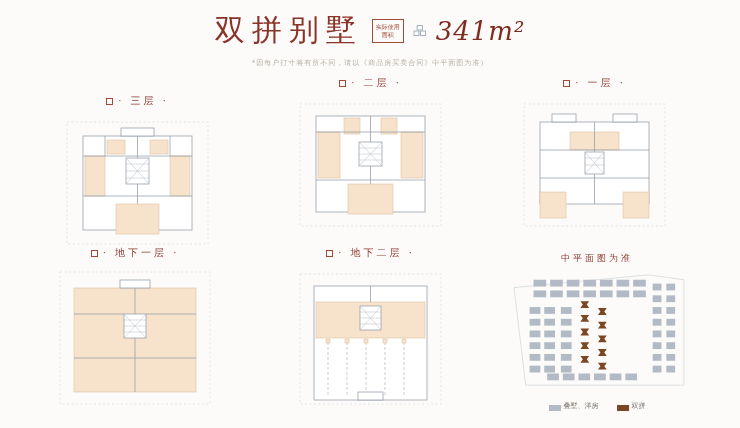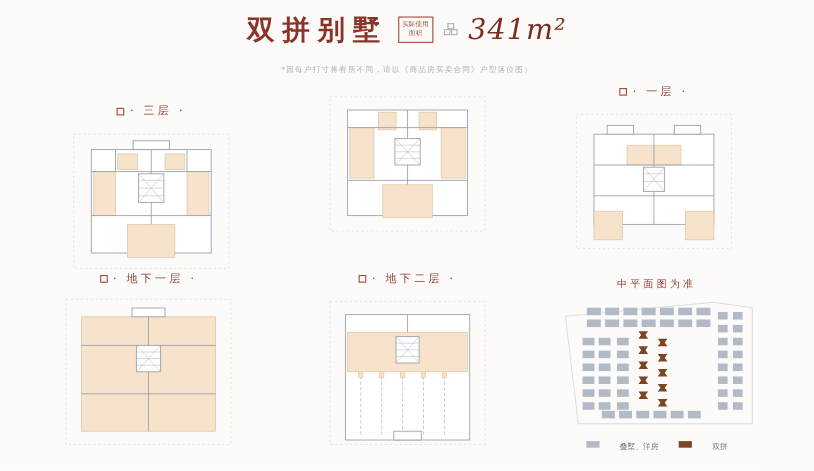--- a/index.html
+++ b/index.html
@@ -6,21 +6,21 @@
   .page {
     position:relative; width:740px; height:428px; overflow:hidden;
     background:#fcfbf9; font-family:"DejaVu Serif", serif;
   }
   
   .header {
     position:absolute; top:10px; left:0; width:100%;
     display:flex; justify-content:center; align-items:center; gap:9px;
   }
   .title {
-    font-size:25px; font-weight:bold; color:#8a3328; letter-spacing:7px;
+    font-size:30px; font-weight:normal; color:#8a3328; letter-spacing:7px;
   }
   .area-box {
     border:1px solid #a04a3a; color:#a04a3a; font-size:6px; line-height:8px;
     padding:3px 3px; text-align:center; font-family:"DejaVu Sans", sans-serif;
   }
   .area-box span { display:block; }
   .num-main { font-size:33px; color:#7e2c1f; letter-spacing:1px; }
   .num-sec  { font-size:26px; color:#7e2c1f; letter-spacing:1px;font-style:italic; }
   .bld-icon { display:block; }
   .disclaimer {
@@ -45,21 +45,21 @@
   .sec5 { left:288px; top:246px; width:165px; }
   .sitemap { left:502px; top:252px; width:190px; position:absolute; }
   .sitemap-title {
     text-align:center; font-size:9px; color:#8e3b30; letter-spacing:3px;
     margin-bottom:3px;
   }
   .legend {
     display:flex; justify-content:center; gap:18px; margin-top:4px;
     font-size:7px; color:#77716c; font-family:"DejaVu Sans", sans-serif;
   }
-  .legend-item { display:flex; align-items:flex-start; gap:19px; }
+  .legend-item { display:flex; align-items:flex-end; gap:3px; }
   .sw { width:12px; height:6px; display:inline-block; }
   .sw-gray  { background:#b2bac6; }
   .sw-brown { background:#7c4524; }
 
   
   .dim   { fill:none; stroke:#d9dde2; stroke-width:0.7; stroke-dasharray:2 2.5; }
   .wall  { fill:none; stroke:#99a1ac; stroke-width:0.8; }
   .wallf { fill:#ffffff; stroke:#99a1ac; stroke-width:0.8; }
   .peach { fill:#f7e2cb; stroke:#ddc1a1; stroke-width:0.6; }
   .hatch { fill:none; stroke:#b3bac3; stroke-width:0.5; }
@@ -81,21 +81,21 @@
       <span>面积</span>
     </div>
     <svg class="bld-icon" width="14" height="13" viewBox="0 0 14 13">
       <rect class="ib" x="1" y="7" width="5" height="4.5"></rect>
       <rect class="ib" x="7.5" y="7" width="5" height="4.5"></rect>
       <rect class="ib" x="4.2" y="1.5" width="5.2" height="4.5"></rect>
     </svg>
     <div class="num-sec">341m²</div>
   </div>
 
-  <div class="disclaimer">*因每户打寸将有所不同，请以《商品房买卖合同》户型落位图）</div>
+  <div class="disclaimer">*因每户打寸将有所不同，请以《商品房买卖合同》中平面图为准）</div>
 
   <div class="plan-section sec1">
     <div class="plan-label">
       <span class="mark"></span>
       <span>· 三层 ·</span>
     </div>
     <svg class="plan" width="165" height="150" viewBox="0 0 165 150">
       <rect class="dim" x="12" y="12" width="141" height="122"></rect>
       <rect class="wallf" x="28" y="26" width="109" height="94"></rect>
       <rect class="wallf" x="66" y="18" width="33" height="8"></rect>
@@ -108,20 +108,24 @@
       <line class="wall" x1="28" y1="86" x2="137" y2="86"></line>
       <line class="wall" x1="50" y1="26" x2="50" y2="46"></line>
       <line class="wall" x1="115" y1="26" x2="115" y2="46"></line>
       <rect class="wallf" x="71" y="48" width="23" height="26"></rect>
       <path class="hatch" d="M71 48 L94 74 M94 48 L71 74 M71 54 h23 M71 61 h23 M71 68 h23"></path>
       <rect class="peach" x="61" y="94" width="43" height="30"></rect>
     </svg>
   </div>
 
   <div class="plan-section sec2">
+    <div class="plan-label">
+      <span class="mark"></span>
+      <span>· 二层 ·</span>
+    </div>
     <svg class="plan" width="165" height="150" viewBox="0 0 165 150">
       <rect class="dim" x="12" y="12" width="141" height="122"></rect>
       <rect class="wallf" x="28" y="24" width="109" height="96"></rect>
       <rect class="peach" x="30" y="40" width="22" height="46"></rect>
       <rect class="peach" x="113" y="40" width="22" height="46"></rect>
       <rect class="peach" x="56" y="26" width="16" height="16"></rect>
       <rect class="peach" x="93" y="26" width="16" height="16"></rect>
       <line class="wall" x1="82.5" y1="24" x2="82.5" y2="120"></line>
       <line class="wall" x1="28" y1="40" x2="137" y2="40"></line>
       <line class="wall" x1="28" y1="88" x2="137" y2="88"></line>

